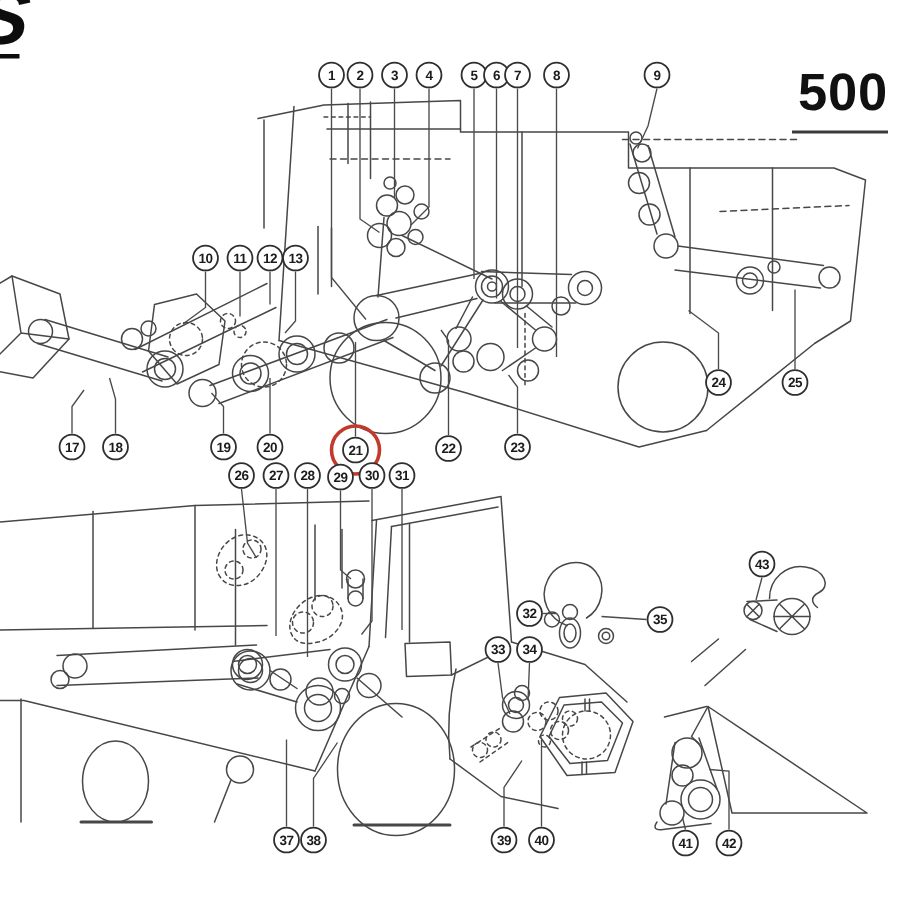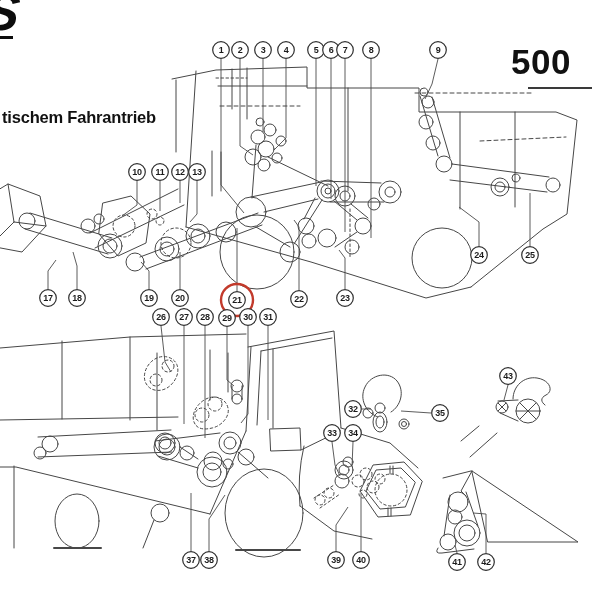--- a/index.html
+++ b/index.html
@@ -3,21 +3,21 @@
 <meta charset="utf-8">
 <style>
   html,body{margin:0;padding:0;background:#fff;}
   .page{position:relative;width:600px;height:600px;background:#fff;overflow:hidden;
         font-family:"Liberation Sans",sans-serif;color:#111;}
   .logo-frag{position:absolute;left:-15px;top:-18px;font:italic 800 52px "Liberation Sans",sans-serif;
              color:#0d0d0d;transform:skewX(-6deg);}
   .logo-rule{position:absolute;left:0;top:36px;width:13px;height:3px;background:#0d0d0d;}
   .subtitle{position:absolute;left:2px;top:108px;font-size:16.5px;font-weight:bold;
             letter-spacing:-.2px;white-space:nowrap;}
-  .pagenum{position:absolute;left:510px;top:42px;width:62px;font-size:35px;font-weight:bold;
+  .pagenum{position:absolute;left:531px;top:42px;width:62px;font-size:35px;font-weight:bold;
            letter-spacing:.5px;text-align:center;}
   .pagenum-rule{position:absolute;left:528px;top:87px;width:64px;height:2px;background:#3a3a3a;}
   svg.canvas{position:absolute;left:0;top:0;}
   .art{fill:none;stroke:#474747;stroke-width:1;stroke-linecap:round;stroke-linejoin:round;}
   .art .d1{stroke-dasharray:4 3;}
   .art .d2{stroke-dasharray:2.5 2.5;}
   .art .thick{stroke-width:2;}
   .leader{fill:none;stroke:#4a4a4a;stroke-width:.9;}
   .bubble{fill:#fff;stroke:#2e2e2e;stroke-width:1.2;}
   .hl{fill:none;stroke-width:2.4;}
@@ -25,21 +25,20 @@
                       text-anchor:middle;letter-spacing:-.3px;}
 </style>
 </head>
 <body>
 
 <div class="page">
 
   <div class="logo-frag">S</div>
   <div class="logo-rule"></div>
 
-  <div class="subtitle">tischem Fahrantrieb</div>
 
   <div class="pagenum">500</div>
   <div class="pagenum-rule"></div>
 
   <svg class="canvas" width="600" height="600" viewBox="0 0 600 600">
 
     <g class="art">
 
       <path d="M172,79 L216,70 L307,67 L307,88 L419,88 L419,112 L556,112 L577,120 L567,214 L543,229 L471,287"></path>
       <path d="M176,80 L176,152"></path>

